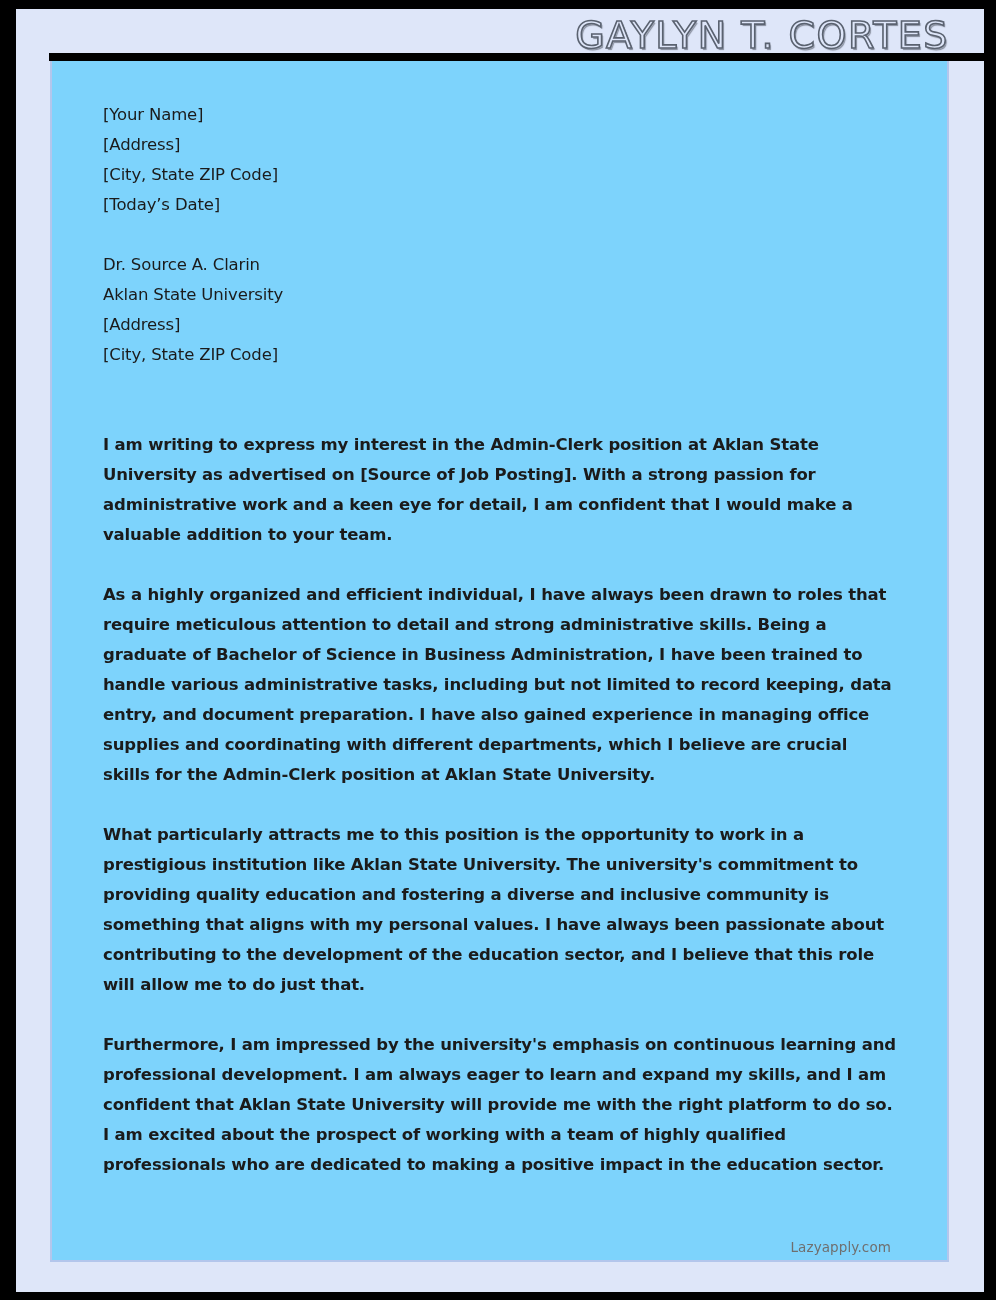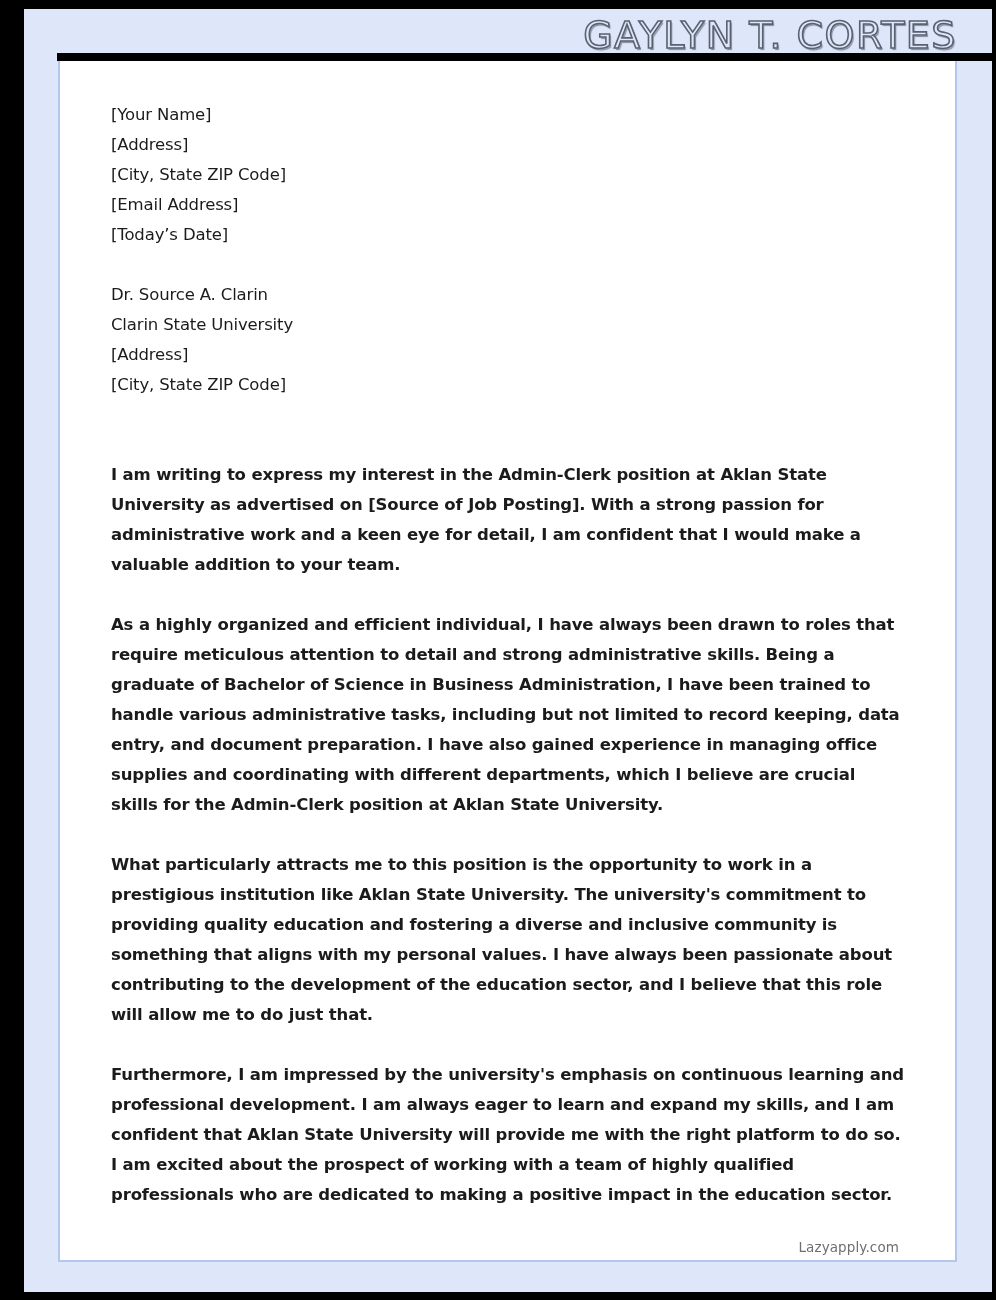--- a/index.html
+++ b/index.html
@@ -10,21 +10,21 @@
     width: 996px;
     height: 1300px;
     background: #000000;
     font-family: "DejaVu Sans", sans-serif;
     overflow: hidden;
   }
 
   
   .page-frame {
     position: absolute;
-    left: 10px;
+    left: 2px;
     top: 0;
     width: 832px;
     height: 1300px;
     background: #000000;
     box-sizing: border-box;
   }
   .canvas {
     position: absolute;
     left: 14px;
     top: 9px;
@@ -70,21 +70,21 @@
     background: #000000;
   }
 
   
   .document {
     position: absolute;
     left: 34px;
     top: 52px;
     width: 899px;
     height: 1201px;
-    background: #ffffff;
+    background: #7dd3fc;
     border-left: 2px solid #b3c6ec;
     border-right: 2px solid #b3c6ec;
     border-bottom: 2px solid #b3c6ec;
     box-sizing: border-box;
     overflow: hidden;
   }
   .doc-inner {
     position: relative;
     padding: 39px 50px 0 51px;
     box-sizing: border-box;
@@ -131,29 +131,28 @@
 
     <div class="header-rule"></div>
 
     <div class="document">
       <div class="doc-inner">
 
         <div>
           <div class="letter-line">[Your Name]</div>
           <div class="letter-line">[Address]</div>
           <div class="letter-line">[City, State ZIP Code]</div>
-          <div class="letter-line">[Email Address]</div>
           <div class="letter-line">[Today’s Date]</div>
         </div>
 
         <div class="block-gap"></div>
 
         <div>
           <div class="letter-line">Dr. Source A. Clarin</div>
-          <div class="letter-line">Clarin State University</div>
+          <div class="letter-line">Aklan State University</div>
           <div class="letter-line">[Address]</div>
           <div class="letter-line">[City, State ZIP Code]</div>
         </div>
 
         <div class="block-gap"></div>
 
 
         <div class="block-gap"></div>
 
         <p class="letter-para">I am writing to express my interest in the Admin-Clerk position at Aklan State University as advertised on [Source of Job Posting]. With a strong passion for administrative work and a keen eye for detail, I am confident that I would make a valuable addition to your team.</p>

